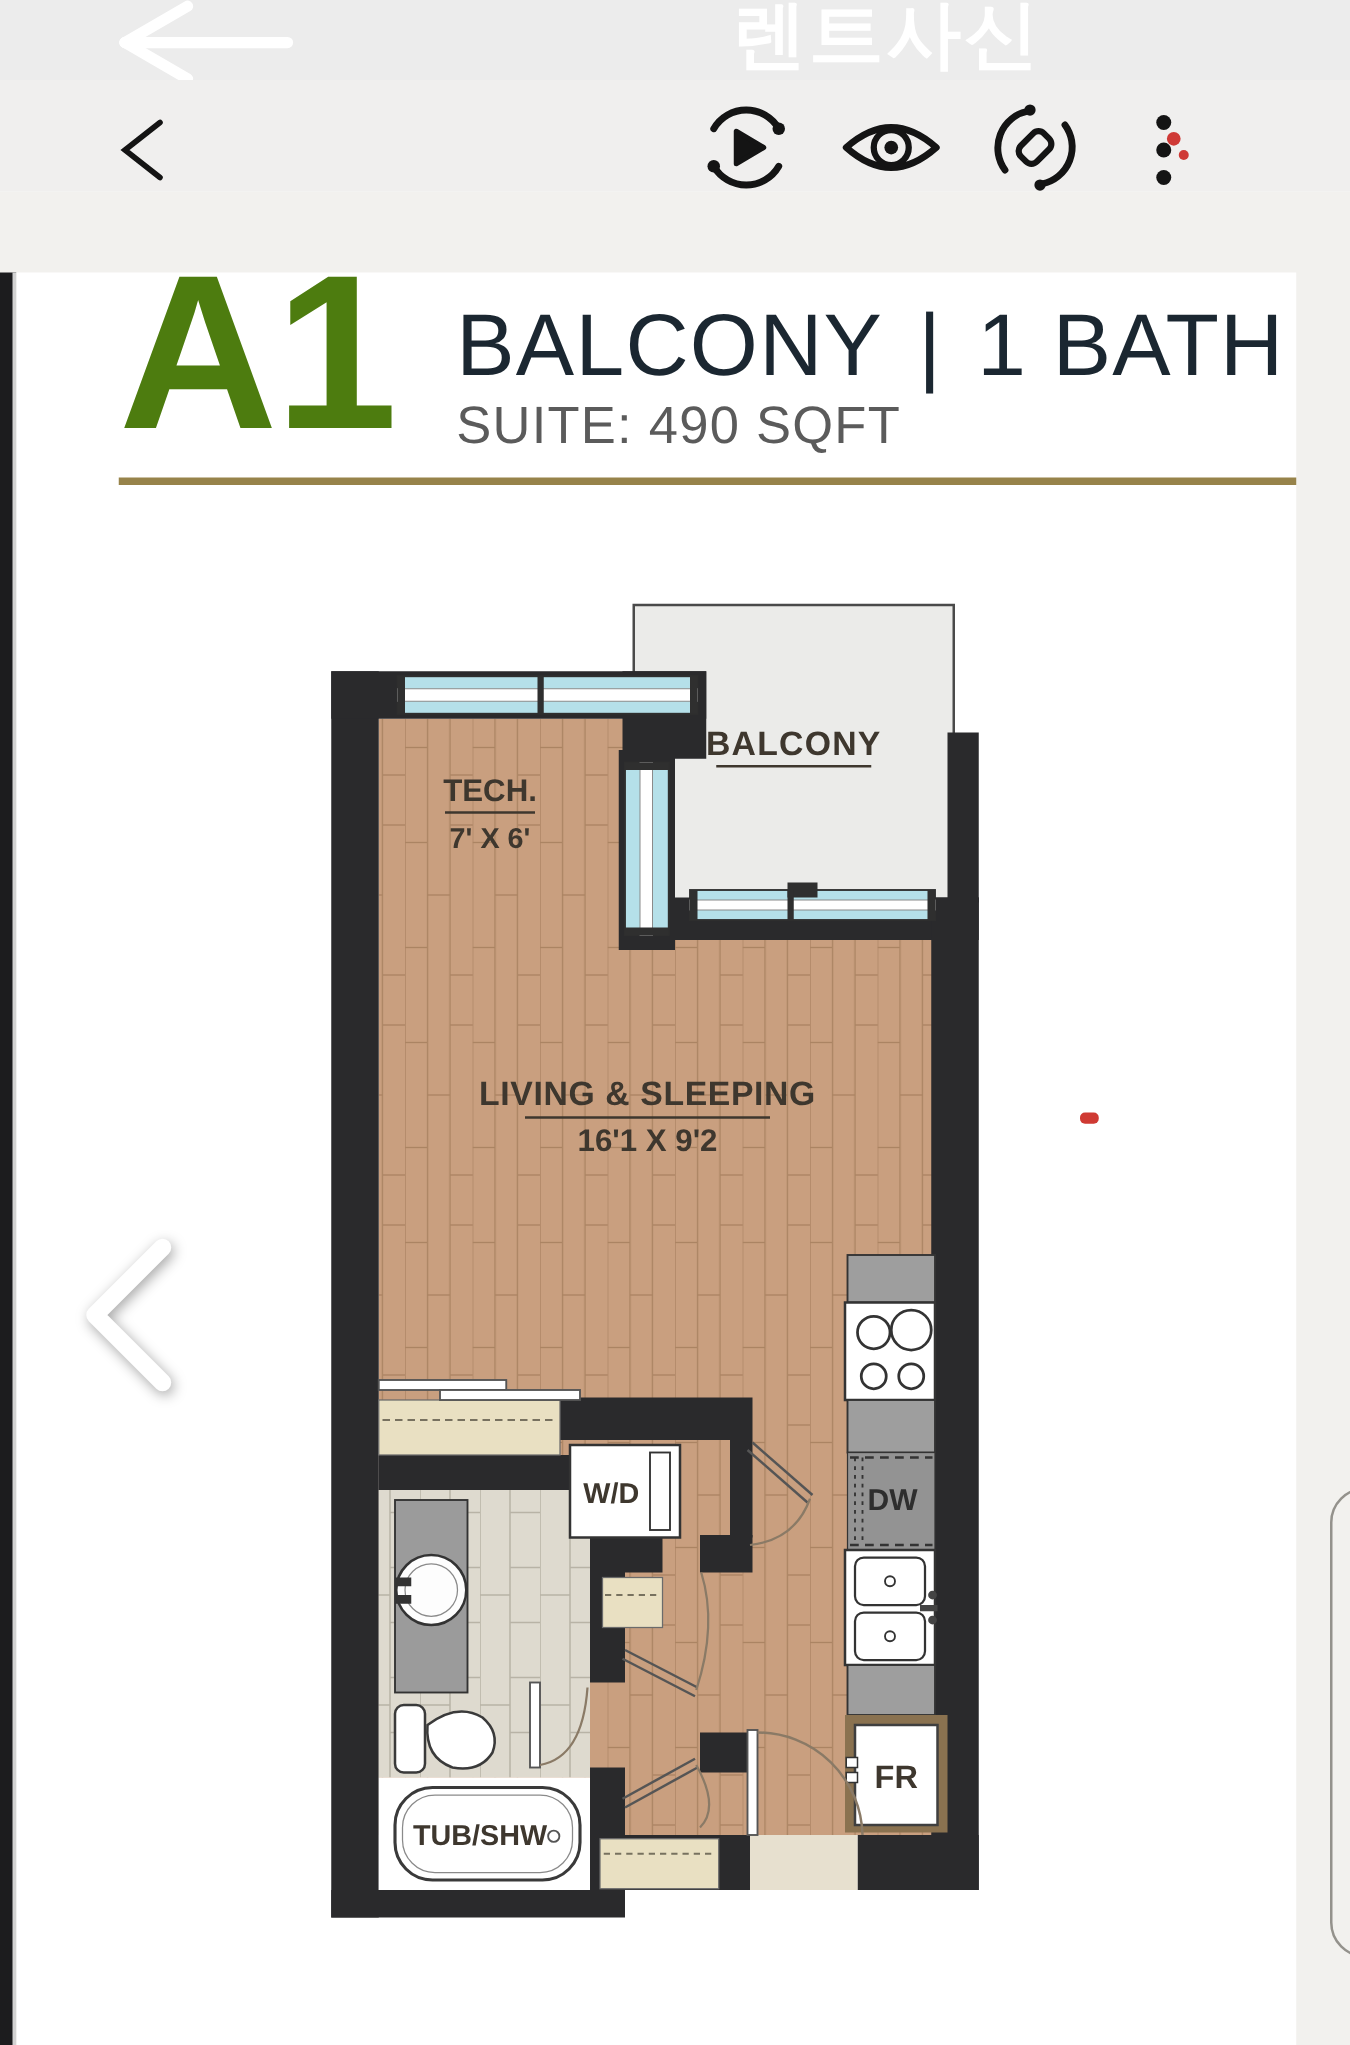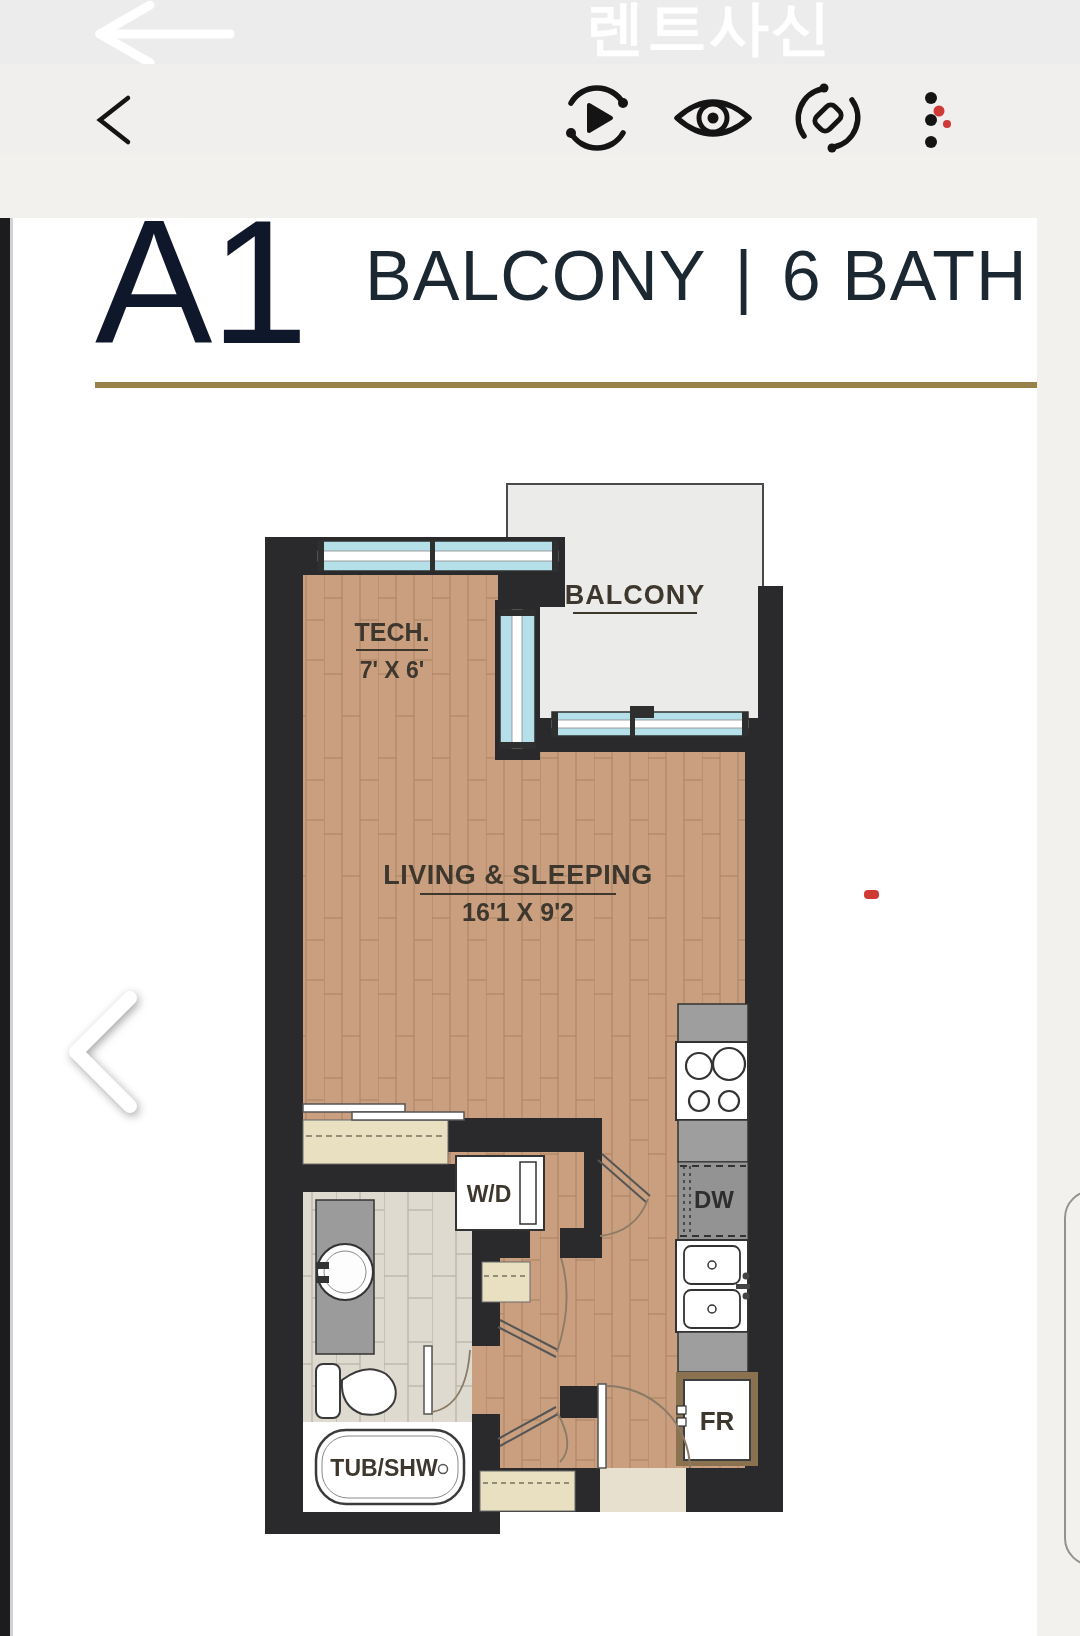--- a/index.html
+++ b/index.html
@@ -12,43 +12,44 @@
   
   .toolbar{position:absolute;left:0;top:64px;width:1080px;height:89px;background:#f0efee;}
   
   .pagebg{position:absolute;left:0;top:153px;width:1080px;height:1483px;background:#f2f1ee;}
   .photo-card{position:absolute;left:13px;top:218px;width:1024px;height:1418px;background:#ffffff;}
   .prev-strip{position:absolute;left:0;top:218px;width:10px;height:1418px;background:#1c1c1e;
           border-right:3px solid #d2d2d2;}
   .next-card{position:absolute;left:1064px;top:1190px;width:90px;height:372px;background:#f2f1ee;
           border:2px solid #94928c;border-radius:28px;}
   
-  .unit-code{position:absolute;left:82px;top:-24px;font-size:176px;line-height:1;font-weight:400;
-          color:#0f172a;letter-spacing:-2px;}
+  .unit-code{position:absolute;left:82px;top:-24px;font-size:176px;line-height:1;font-weight:700;
+          color:#4d7c0f;letter-spacing:-2px;}
   .type-line{position:absolute;left:352px;top:18px;font-size:70px;font-weight:400;color:#1b2731;
           letter-spacing:1px;white-space:nowrap;}
   .type-line .sep{margin:0 28px;color:#1b2731;font-weight:400;}
   .suite-line{position:absolute;left:352px;top:98px;font-size:42px;color:#5b5b5b;letter-spacing:1px;}
   .gold-rule{position:absolute;left:82px;top:164px;width:942px;height:6px;background:#97834a;}
   svg{display:block;}
   .plan-layer{position:absolute;left:0;top:0;width:1080px;height:1636px;pointer-events:none;}
   text{font-family:"Liberation Sans",sans-serif;}
 </style>
 </head>
 <body>
 
 <div class="screen">
 
   <div class="pagebg"></div>
   <div class="prev-strip"></div>
   <div class="next-card"></div>
 
   <div class="photo-card">
     <div class="unit-code">A1</div>
-    <div class="type-line"><span>BALCONY</span><span class="sep">|</span><span>6 BATH</span></div>
+    <div class="type-line"><span>BALCONY</span><span class="sep">|</span><span>1 BATH</span></div>
+    <div class="suite-line">SUITE: 490 SQFT</div>
     <div class="gold-rule"></div>
   </div>
 
   <div class="statusbar">
     <svg width="260" height="64" style="position:absolute;left:70px;top:0;">
       <g stroke="#ffffff" stroke-width="9" stroke-linecap="round" fill="none">
         <line x1="30" y1="34" x2="160" y2="34"></line>
         <line x1="30" y1="34" x2="80" y2="5"></line>
         <line x1="30" y1="34" x2="80" y2="63"></line>
       </g>

